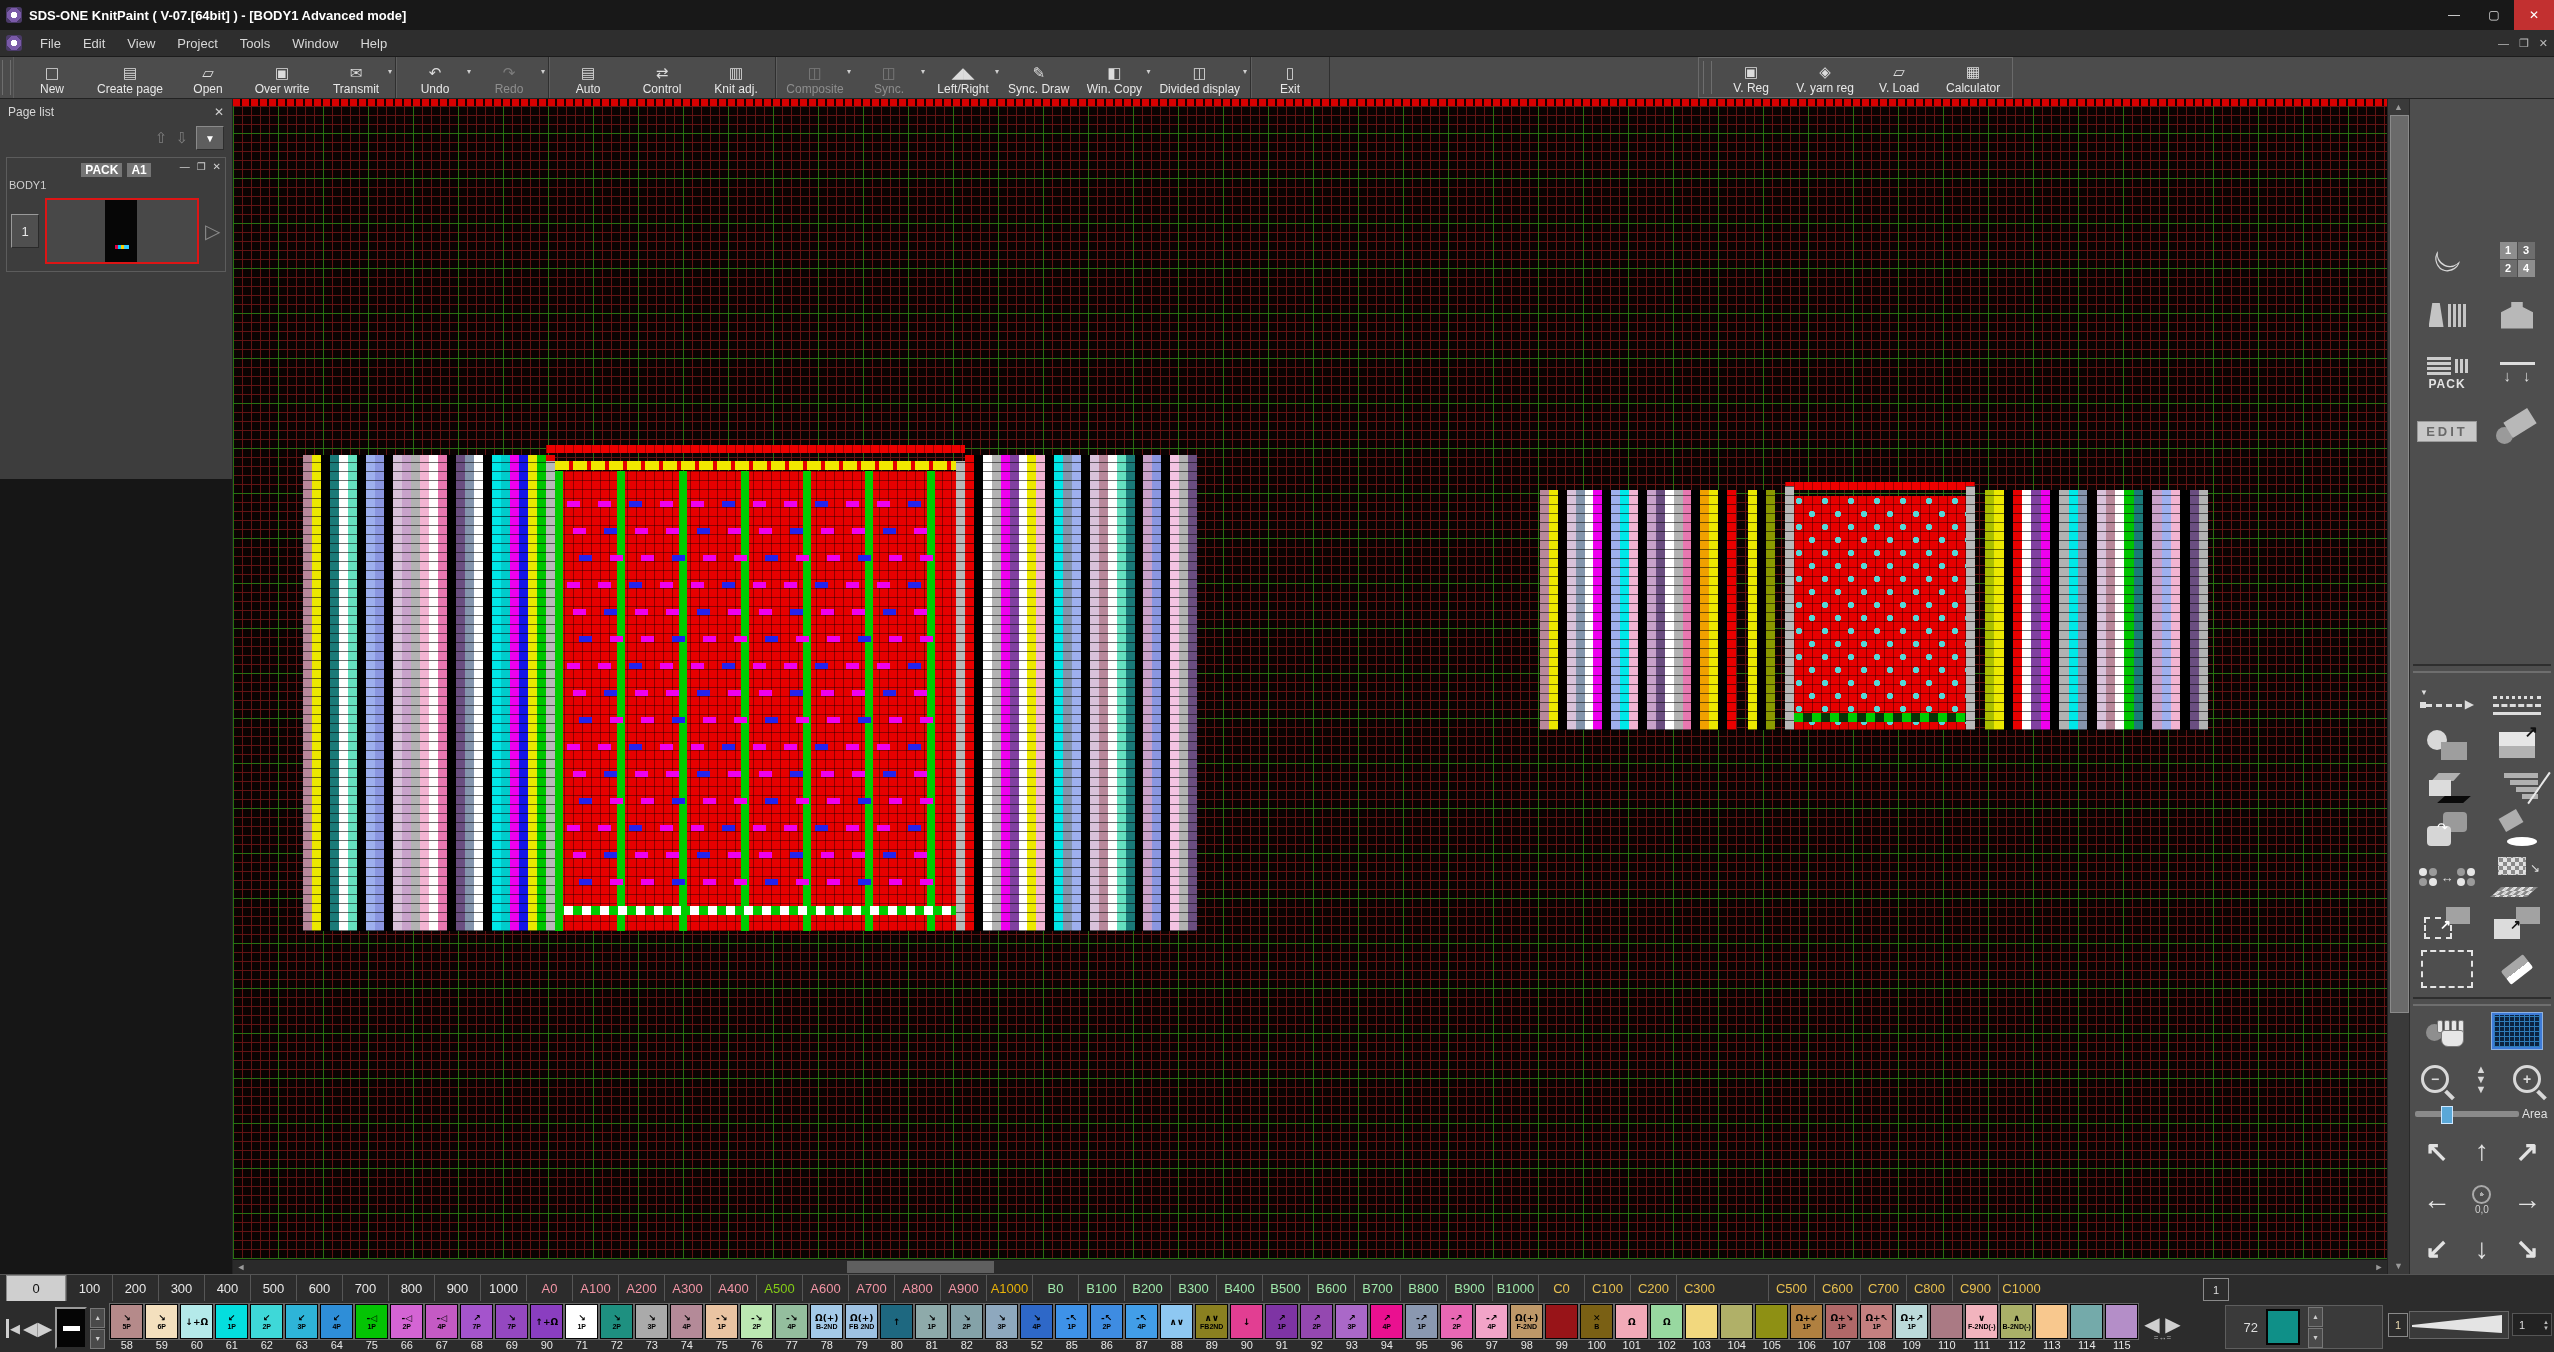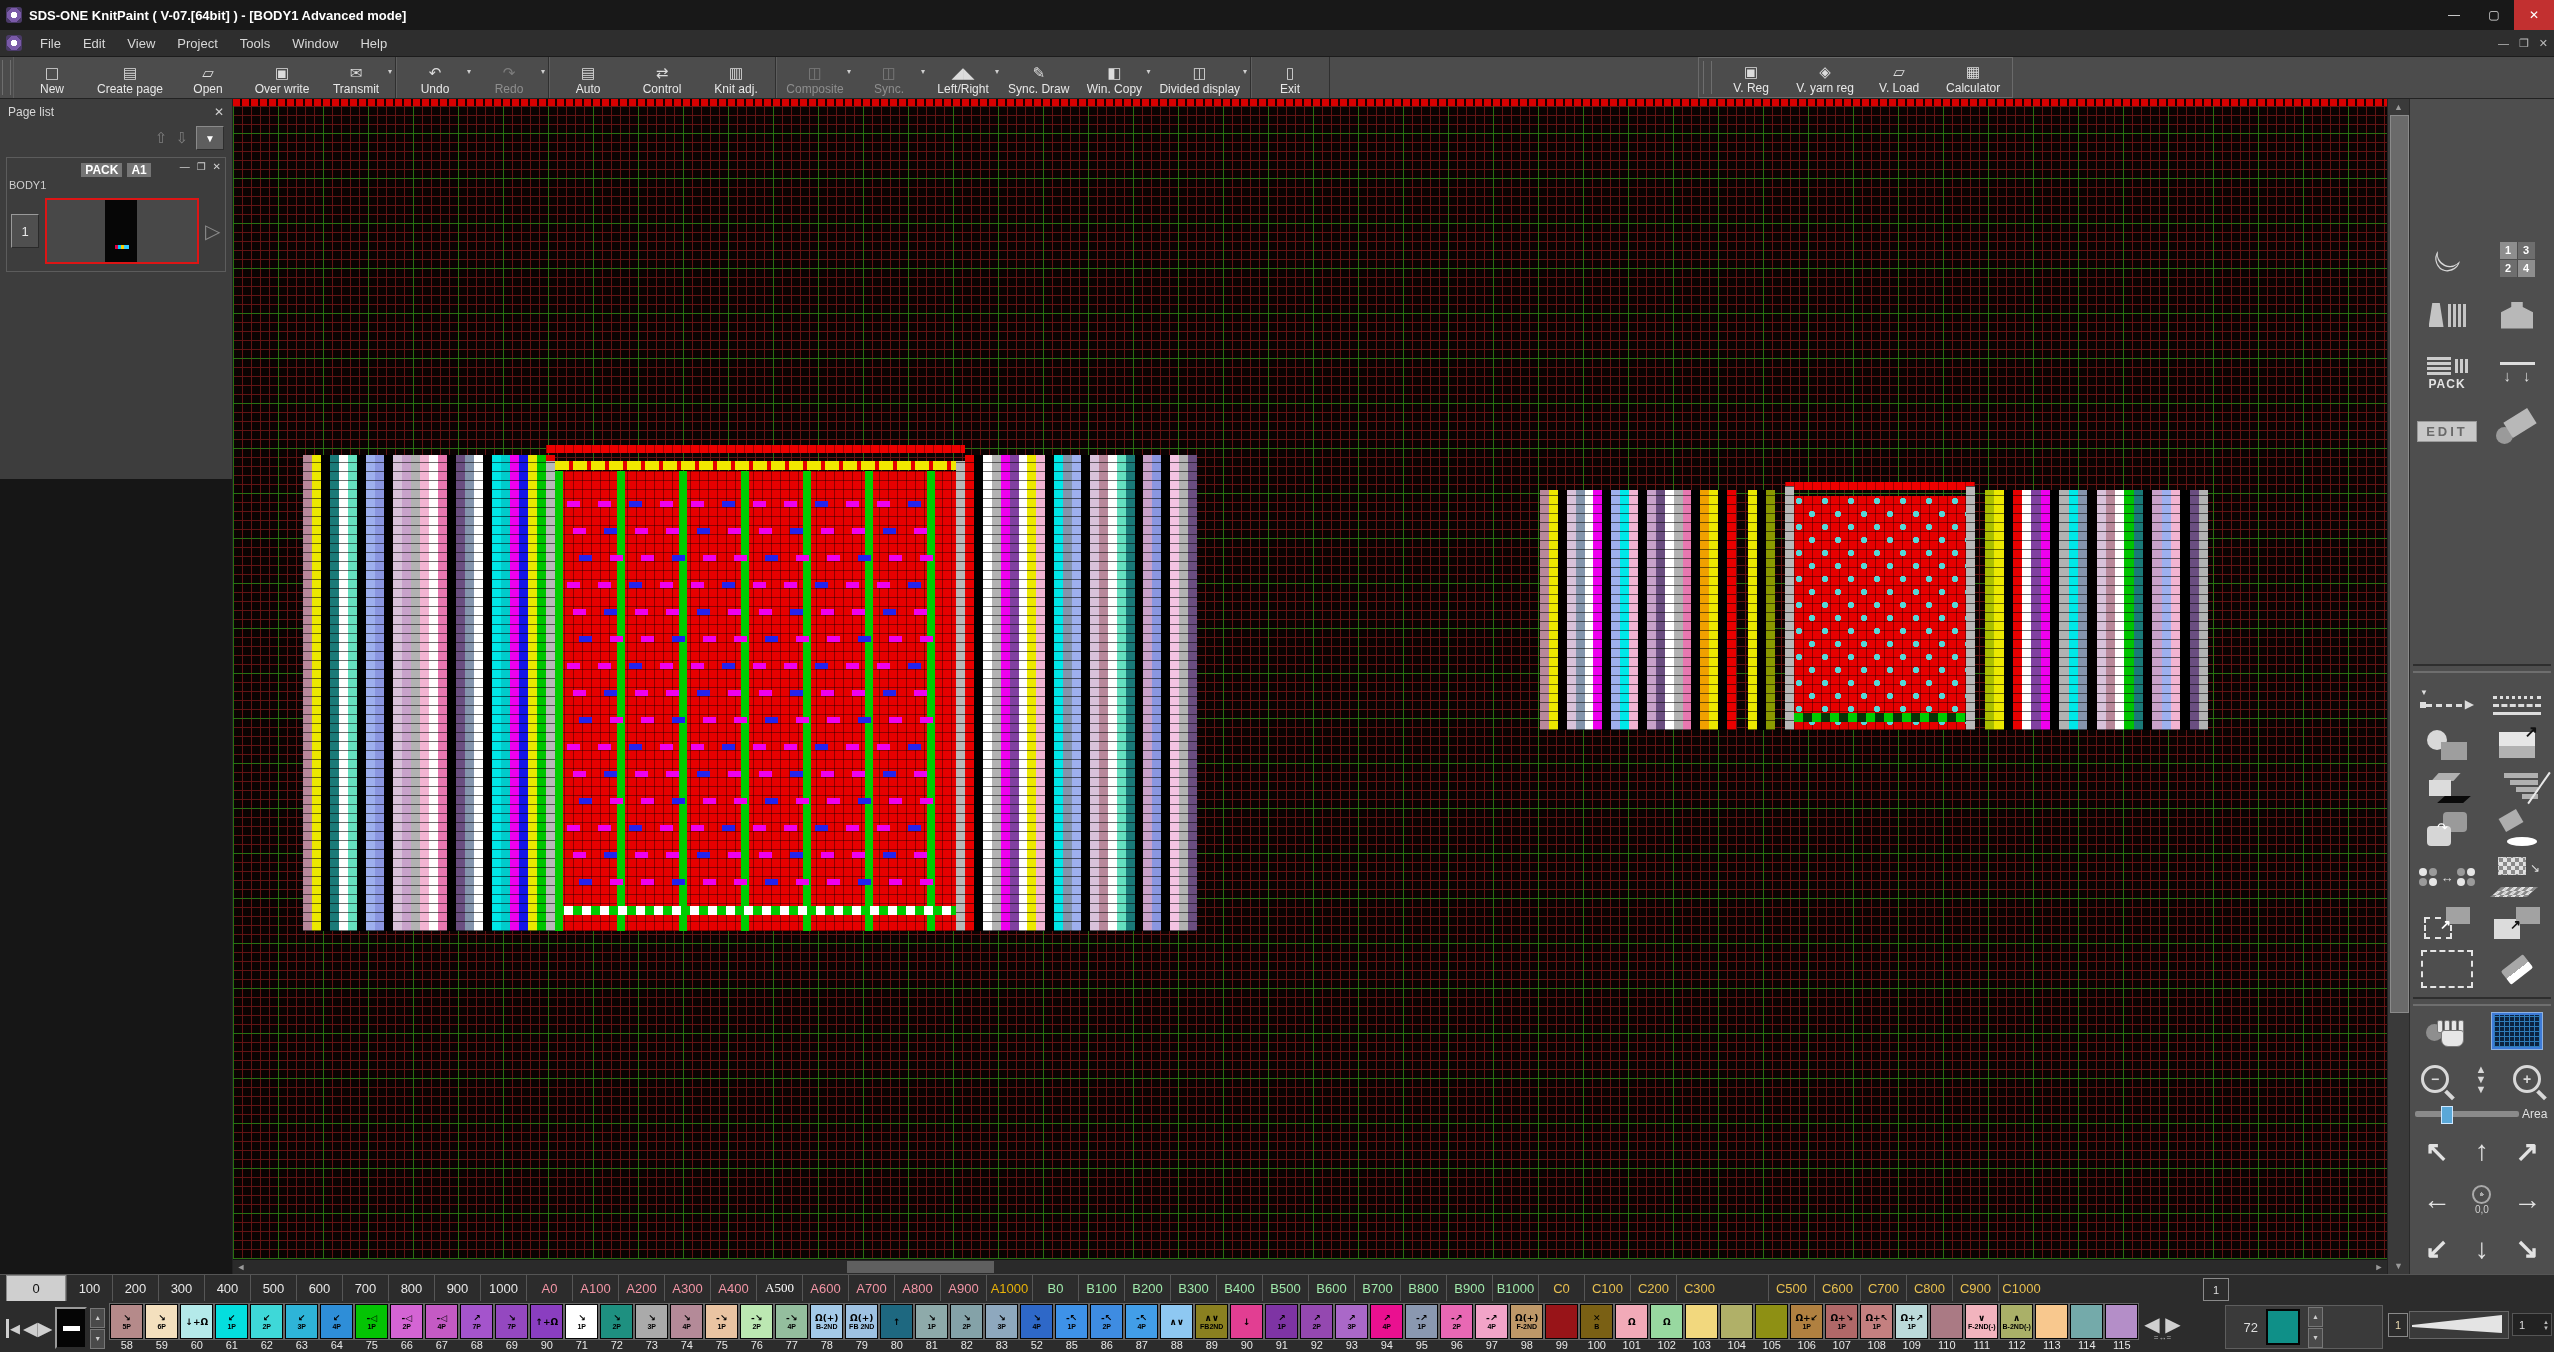--- a/index.html
+++ b/index.html
@@ -955,21 +955,21 @@
       <span class="tab" style="color: rgb(232, 232, 232);">600</span>
       <span class="tab" style="color: rgb(232, 232, 232);">700</span>
       <span class="tab" style="color: rgb(232, 232, 232);">800</span>
       <span class="tab" style="color: rgb(232, 232, 232);">900</span>
       <span class="tab" style="color: rgb(232, 232, 232);">1000</span>
       <span class="tab" style="color: rgb(242, 149, 165);">A0</span>
       <span class="tab" style="color: rgb(242, 149, 165);">A100</span>
       <span class="tab" style="color: rgb(242, 149, 165);">A200</span>
       <span class="tab" style="color: rgb(242, 149, 165);">A300</span>
       <span class="tab" style="color: rgb(242, 149, 165);">A400</span>
-      <span class="tab" style="color: #ffffff; font-family: Liberation Serif, serif;">A500</span>
+      <span class="tab" style="color: #84cc16;">A500</span>
       <span class="tab" style="color: rgb(242, 149, 165);">A600</span>
       <span class="tab" style="color: rgb(242, 149, 165);">A700</span>
       <span class="tab" style="color: rgb(242, 149, 165);">A800</span>
       <span class="tab" style="color: rgb(242, 149, 165);">A900</span>
       <span class="tab" style="color: #eab308;">A1000</span>
       <span class="tab" style="color: rgb(159, 232, 170);">B0</span>
       <span class="tab" style="color: rgb(159, 232, 170);">B100</span>
       <span class="tab" style="color: rgb(159, 232, 170);">B200</span>
       <span class="tab" style="color: rgb(159, 232, 170);">B300</span>
       <span class="tab" style="color: rgb(159, 232, 170);">B400</span>

